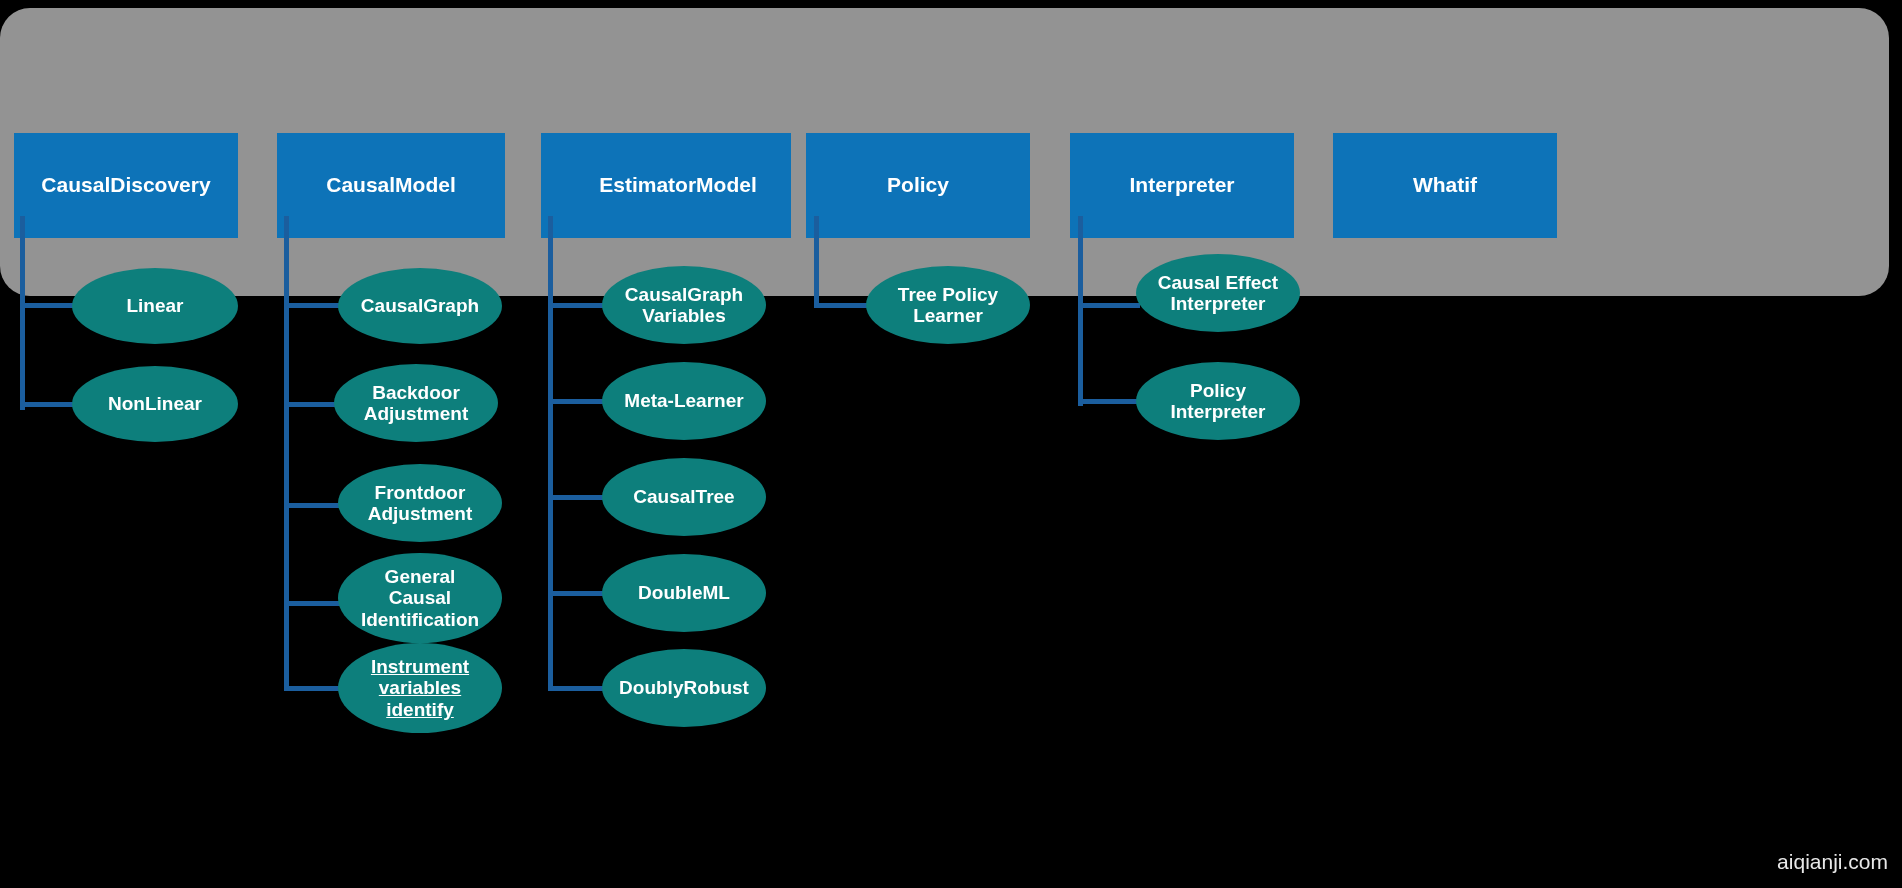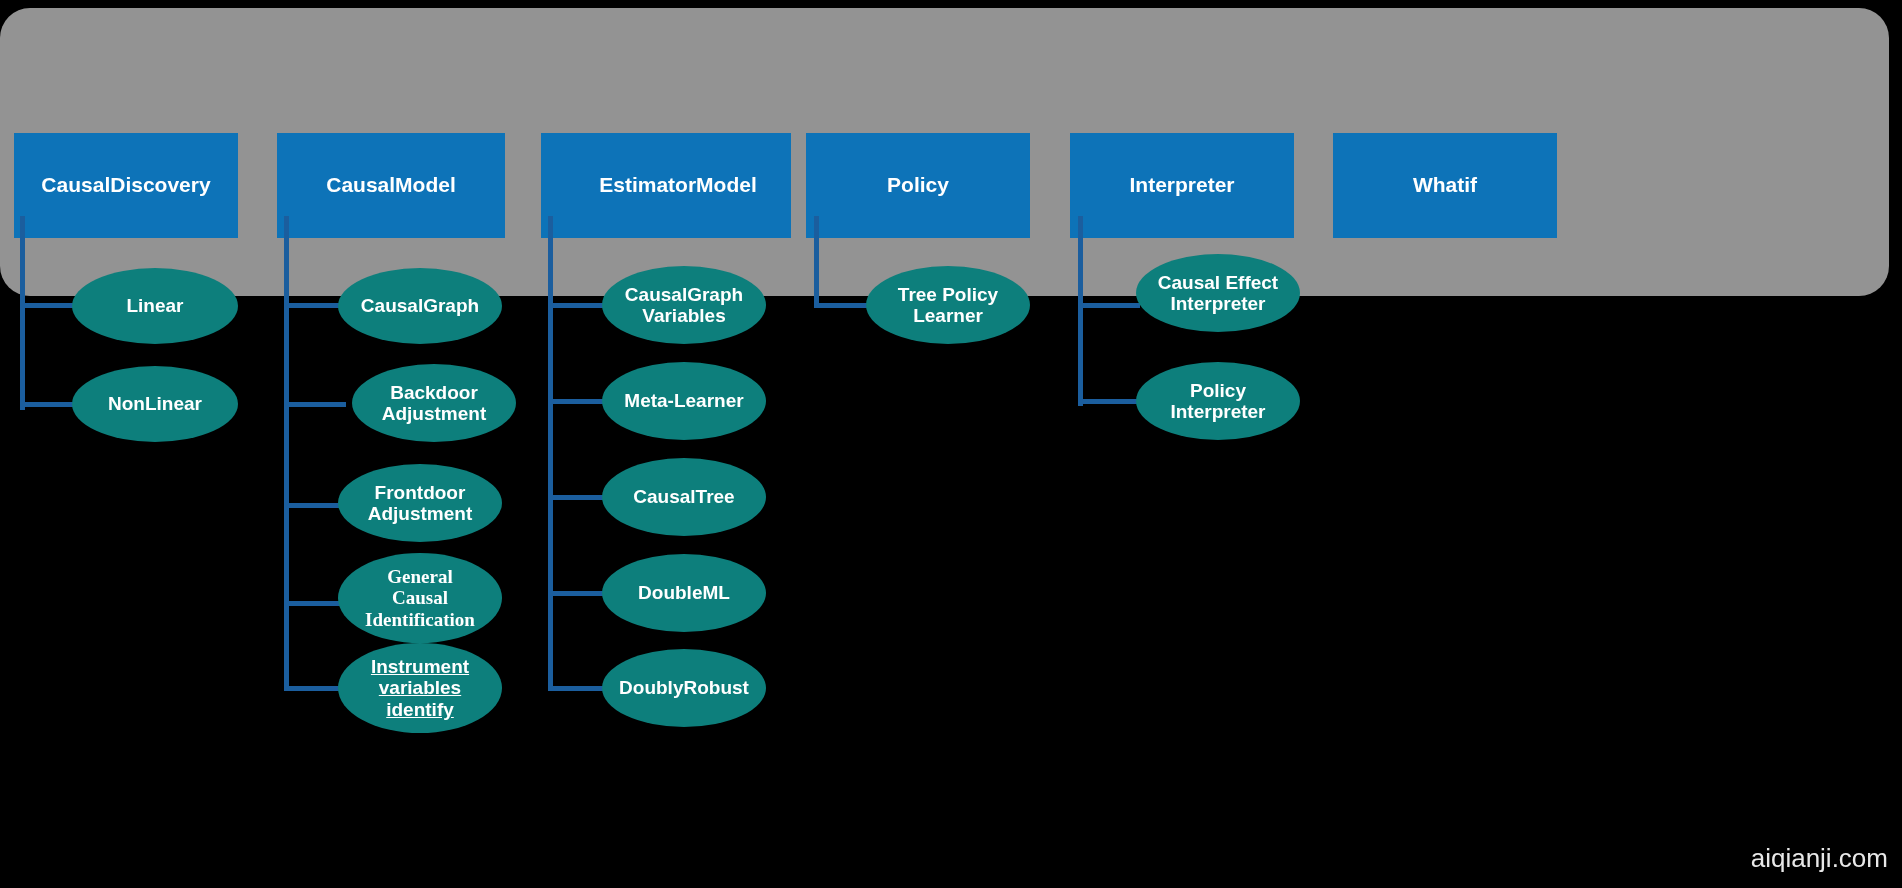--- a/index.html
+++ b/index.html
@@ -26,21 +26,21 @@
   .vline{position:absolute;width:5px;background:#1B5E9E;}
   .hline{position:absolute;height:5px;background:#1B5E9E;}
 
   
   .node{position:absolute;background:#0D7F7C;border-radius:50%;
         color:#ffffff;font-size:19px;font-weight:bold;
         display:flex;align-items:center;justify-content:center;
         text-align:center;line-height:1.12;padding:0 12px;box-sizing:border-box;}
 
   .watermark{position:absolute;right:14px;bottom:14px;color:#e8e8e8;
-             font-size:26px;font-weight:normal;}
+             font-size:21px;font-weight:normal;}
 </style>
 </head>
 <body>
 
 <div id="stage">
 
   <div class="grey-panel"></div>
 
 
   <div class="hdr" style="left:14px;top:133px;width:224px;">CausalDiscovery</div>
@@ -51,25 +51,25 @@
   <div class="node" style="left:72px;top:366px;width:166px;height:76px;">NonLinear</div>
 
   <div class="hdr" style="left:277px;top:133px;width:228px;">CausalModel</div>
   <div class="vline" style="left:284px;top:216px;height:473px;"></div>
   <div class="hline" style="left:284px;top:303px;width:62px;"></div>
   <div class="hline" style="left:284px;top:402px;width:62px;"></div>
   <div class="hline" style="left:284px;top:503px;width:62px;"></div>
   <div class="hline" style="left:284px;top:601px;width:62px;"></div>
   <div class="hline" style="left:284px;top:686px;width:62px;"></div>
   <div class="node" style="left:338px;top:268px;width:164px;height:76px;">CausalGraph</div>
-  <div class="node" style="left:352px;top:364px;width:164px;height:78px;white-space:pre-line;">Backdoor
+  <div class="node" style="left:334px;top:364px;width:164px;height:78px;white-space:pre-line;">Backdoor
 Adjustment</div>
   <div class="node" style="left:338px;top:464px;width:164px;height:78px;white-space:pre-line;">Frontdoor
 Adjustment</div>
-  <div class="node" style="left:338px;top:553px;width:164px;height:90px;white-space:pre-line;font-family:Liberation Serif, serif;">General
+  <div class="node" style="left:338px;top:553px;width:164px;height:90px;white-space:pre-line;">General
 Causal
 Identification</div>
   <div class="node" style="left:338px;top:643px;width:164px;height:90px;white-space:pre-line;text-decoration:underline;">Instrument
 variables
 identify</div>
 
   <div class="hdr" style="left:541px;top:133px;width:226px;padding-left:24px;">EstimatorModel</div>
   <div class="vline" style="left:548px;top:216px;height:473px;"></div>
   <div class="hline" style="left:548px;top:303px;width:62px;"></div>
   <div class="hline" style="left:548px;top:399px;width:62px;"></div>

